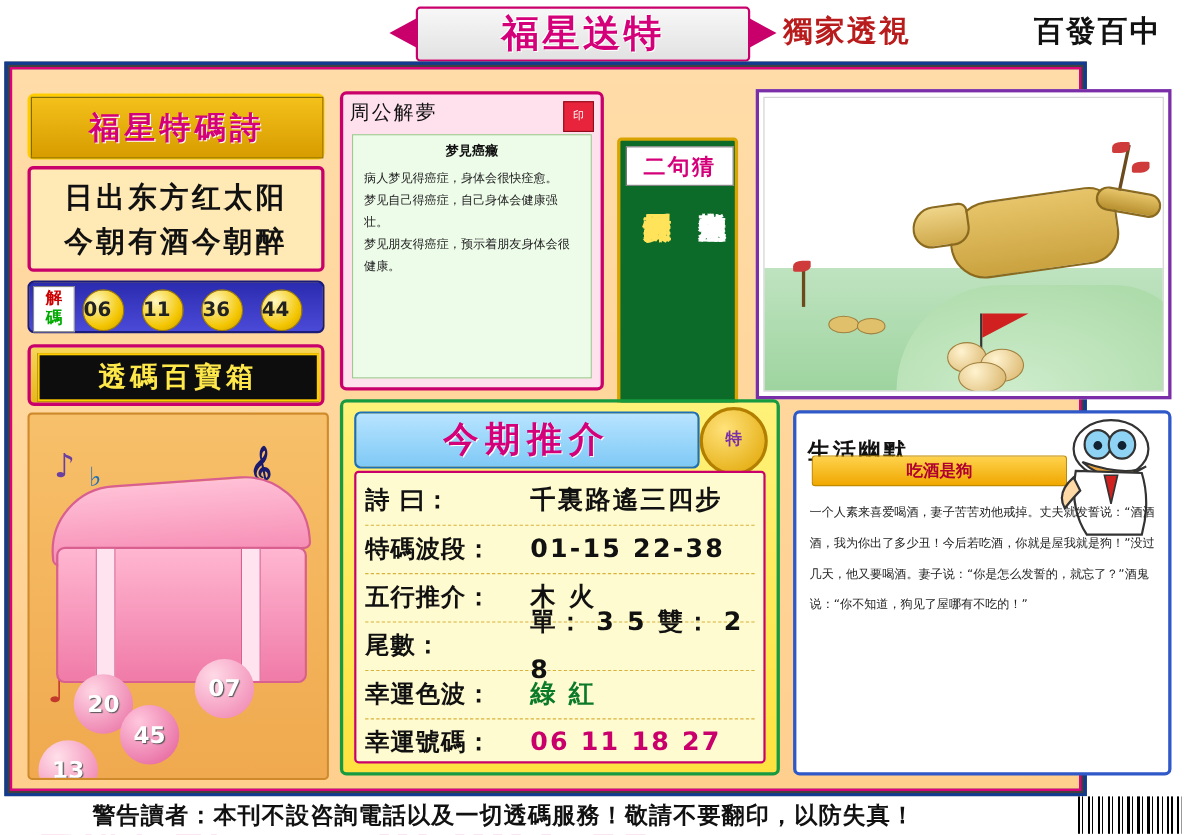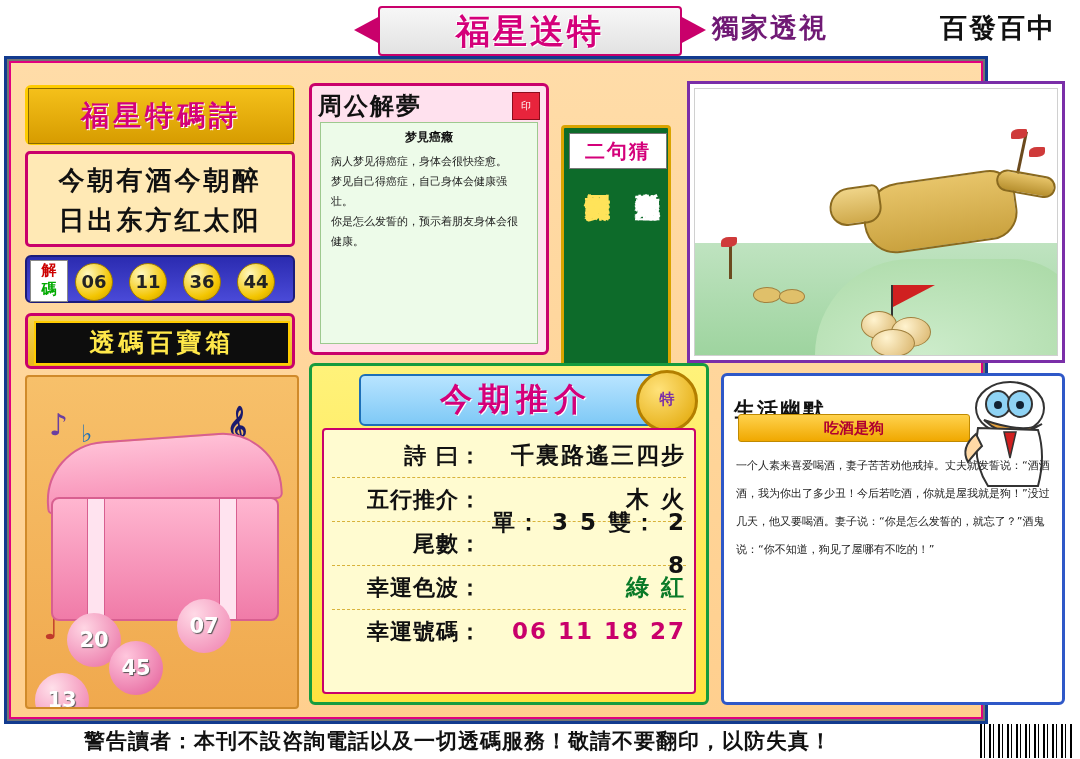--- a/index.html
+++ b/index.html
@@ -39,31 +39,31 @@
     position:absolute;left:0;top:0;width:300px;height:46px;
     line-height:46px;text-align:center;
     font-family:"DejaVu Sans", sans-serif;
     font-weight:bold;font-size:34px;letter-spacing:3px;
     color:#d4007a;
     text-shadow:1px 1px 0 #fff, -1px -1px 0 #fff;
   }
   .hdr-sub1{
     position:absolute;left:712px;top:10px;
     font-family:"DejaVu Sans", sans-serif;
-    font-weight:bold;font-size:27px;letter-spacing:2px;color:#701a75;
+    font-weight:bold;font-size:27px;letter-spacing:2px;color:#b91c1c;
   }
   .hdr-sub2{
     position:absolute;left:940px;top:10px;
     font-family:"DejaVu Sans", sans-serif;
     font-weight:bold;font-size:27px;letter-spacing:2px;color:#111;
   }
   
   .frame{
     position:absolute;left:4px;top:56px;width:984px;height:668px;
-    background:#737373;
+    background:#404040;
     border:3px solid #123b8f;
     box-sizing:border-box;
   }
   .frame-inner{
     position:absolute;left:2px;top:2px;right:2px;bottom:2px;
     border:2px solid #e0007f;
     background:linear-gradient(#ffdca8,#ffcf8e);
     box-sizing:border-box;
   }
   
@@ -109,21 +109,21 @@
     background:#ffffff;border:1px solid #888;
     font-family:"DejaVu Sans", sans-serif;font-weight:bold;font-size:15px;
     color:#c00;text-align:center;line-height:19px;
   }
   .jiema-badge span:last-child{color:#0a0;}
   .ball{
     position:absolute;top:6px;width:36px;height:36px;border-radius:50%;
     background:radial-gradient(circle at 32% 28%, #fff8c0, #f3c500 65%, #c79a00);
     border:1px solid #a07d00;
     font-family:"DejaVu Sans", sans-serif;font-weight:bold;font-size:18px;
-    color:#222;text-align:center;line-height:36px;
+    color:#222;text-align:left;line-height:36px;
   }
   .box-title-wrap{
     position:absolute;left:14px;top:250px;width:270px;height:56px;
     background:linear-gradient(#f6d65a,#e8b81c);
     border:3px solid #c9006b;
     border-radius:6px;box-sizing:border-box;
   }
   .box-title{
     position:absolute;left:6px;top:5px;width:252px;height:40px;line-height:40px;
     text-align:center;background:#0d0d0d;border:2px solid #ffcc00;
@@ -161,21 +161,21 @@
     position:absolute;font-family:"DejaVu Serif", serif;color:#6b3fa0;font-weight:bold;
   }
   
   .dream{
     position:absolute;left:298px;top:20px;width:240px;height:272px;
     background:#ffe1ee;border:3px solid #c9006b;border-radius:6px;
     box-sizing:border-box;
   }
   .dream-hd{
     position:absolute;left:6px;top:4px;
-    font-family:"DejaVu Sans", sans-serif;font-weight:bold;font-size:24px;
+    font-family:"DejaVu Sans", sans-serif;font-weight:normal;font-size:18px;
     color:#111;letter-spacing:2px;
   }
   .dream-stamp{
     position:absolute;right:6px;top:6px;width:26px;height:26px;
     background:#e8243c;border:1px solid #8c0d1c;color:#fff;
     font-size:10px;text-align:center;line-height:26px;
     font-family:"DejaVu Sans", sans-serif;
   }
   .dream-body{
     position:absolute;left:8px;top:36px;right:8px;bottom:8px;
@@ -269,33 +269,33 @@
     position:absolute;left:298px;top:300px;width:400px;height:342px;
     background:linear-gradient(#fff27a,#ffe23f);
     border:3px solid #169b3e;border-radius:6px;box-sizing:border-box;
   }
   .rec-hd{
     position:absolute;left:10px;top:8px;width:310px;height:48px;
     background:linear-gradient(#b8e4ff,#7fc9f6);
     border:2px solid #1d6fb8;border-radius:6px;
     text-align:center;line-height:46px;
     font-family:"DejaVu Sans", sans-serif;font-weight:bold;font-size:32px;
-    letter-spacing:6px;color:#d4007a;text-shadow:1px 1px 0 #fff;margin-left:37px;
+    letter-spacing:6px;color:#d4007a;text-shadow:1px 1px 0 #fff;
   }
   .rec-seal{
     position:absolute;right:8px;top:4px;width:56px;height:56px;border-radius:50%;
     background:radial-gradient(circle at 35% 30%,#ffe27a,#e0a400);
     border:3px solid #b37f00;
     font-family:"DejaVu Sans", sans-serif;font-weight:bold;font-size:15px;
     color:#7a2ea8;text-align:center;line-height:52px;
   }
   .rec-rows{
     position:absolute;left:10px;top:62px;right:10px;bottom:8px;
     background:#fffbd0;border:2px solid #c9006b;border-radius:4px;
-    box-sizing:border-box;padding:4px 8px;text-align:right;
+    box-sizing:border-box;padding:4px 8px;
   }
   .rec-row{
     height:43px;line-height:43px;display:flex;align-items:center;
     border-bottom:1px dashed #d8b23a;
   }
   .rec-row:last-child{border-bottom:none;}
   .rec-label{
     width:150px;
     font-family:"DejaVu Sans", sans-serif;font-weight:bold;font-size:22px;
     color:#111;letter-spacing:1px;
@@ -371,22 +371,22 @@
   </div>
 
   <div class="frame">
     <div class="frame-inner">
 
       <div class="poem-box">
         <div class="poem-title">福星特碼詩</div>
       </div>
 
       <div class="poem-lines">
+        <div class="poem-line">日出东方红太阳</div>
         <div class="poem-line">今朝有酒今朝醉</div>
-        <div class="poem-line">日出东方红太阳</div>
       </div>
 
       <div class="jiema-row">
         <div class="jiema-badge">
           <span>解</span><br>
           <span>碼</span>
         </div>
         <div class="ball" style="left:48px">06</div>
         <div class="ball" style="left:102px">11</div>
         <div class="ball" style="left:156px">36</div>
@@ -417,21 +417,21 @@
         <div class="ball2" style="left:8px;top:296px;width:54px;height:54px;background:radial-gradient(circle at 32% 28%,#ffe0ea,#ee74a6);font-size:21px;line-height:54px;">13</div>
       </div>
 
       <div class="dream">
         <div class="dream-hd">周公解夢</div>
         <div class="dream-stamp">印</div>
         <div class="dream-body">
           <div class="dream-subtitle">梦見癌癥</div>
           <div class="dream-p">病人梦见得癌症，身体会很快痊愈。</div>
           <div class="dream-p">梦见自己得癌症，自己身体会健康强壮。</div>
-          <div class="dream-p">你是怎么发誓的，预示着朋友身体会很健康。</div>
+          <div class="dream-p">梦见朋友得癌症，预示着朋友身体会很健康。</div>
         </div>
       </div>
 
       <div class="riddle">
         <div class="riddle-hd">二句猜</div>
         <div class="vcol left">長恨離別夫妻難</div>
         <div class="vcol right">鬼孫滿堂老人歡</div>
       </div>
 
       <div class="picbox">
@@ -455,20 +455,24 @@
         </div>
       </div>
 
       <div class="recbox">
         <div class="rec-hd">今期推介</div>
         <div class="rec-seal">特</div>
         <div class="rec-rows">
           <div class="rec-row">
             <div class="rec-label">詩 曰：</div>
             <div class="rec-val">千裏路遙三四步</div>
+          </div>
+          <div class="rec-row">
+            <div class="rec-label">特碼波段：</div>
+            <div class="rec-val">01-15  22-38</div>
           </div>
           <div class="rec-row">
             <div class="rec-label">五行推介：</div>
             <div class="rec-val">木   火</div>
           </div>
           <div class="rec-row">
             <div class="rec-label">尾數：</div>
             <div class="rec-val">單： 3 5  雙： 2 8</div>
           </div>
           <div class="rec-row">

